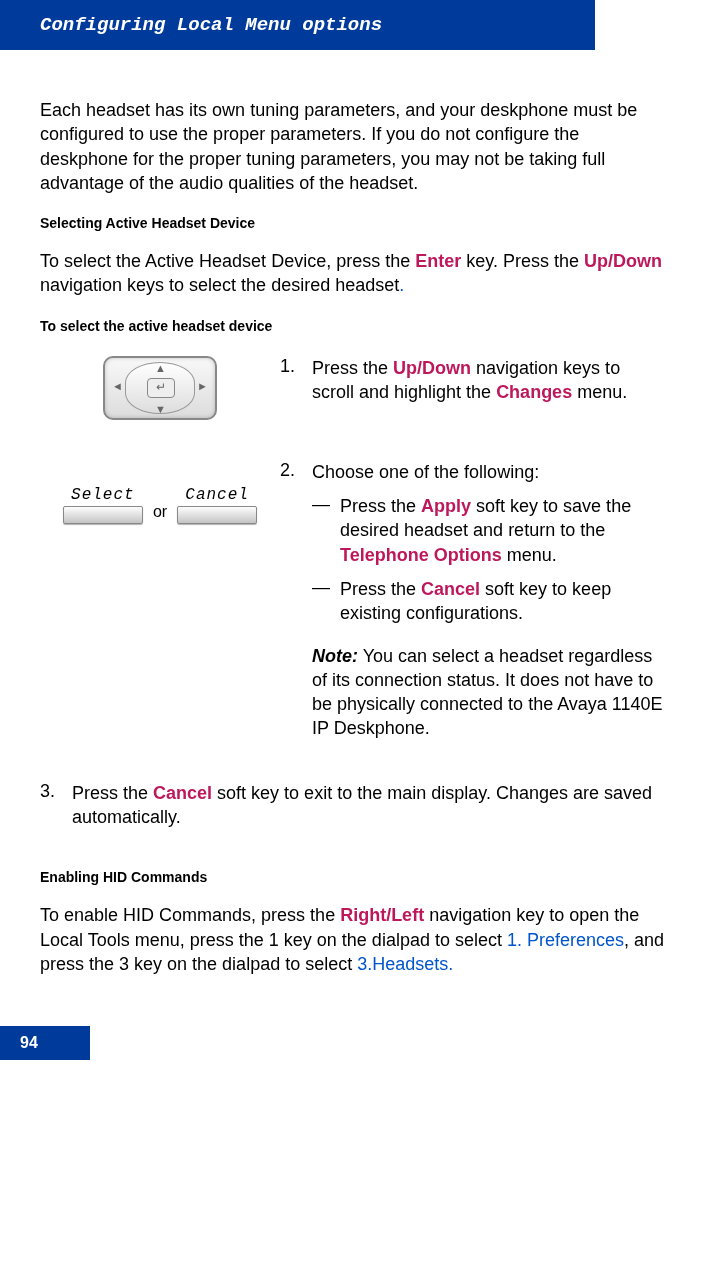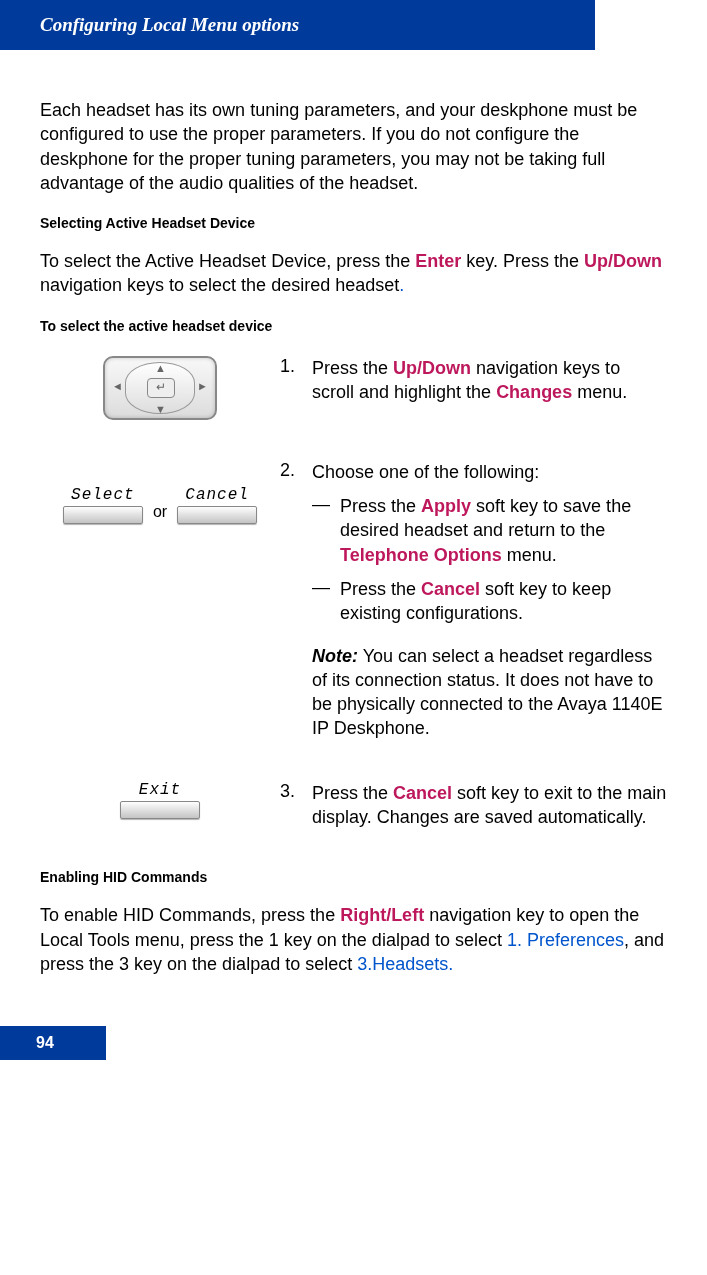--- a/index.html
+++ b/index.html
@@ -13,21 +13,21 @@
   }
   .header-bar {
     background: #003a9b;
     color: #fff;
     padding: 14px 40px;
     font-weight: bold;
     font-style: italic;
     font-size: 19px;
     width: 595px;
     box-sizing: border-box;
-    font-family: Liberation Serif, serif;
+    font-family: Liberation Mono, monospace;
   }
   .content {
     padding: 30px 40px 10px 40px;
   }
   .para {
     line-height: 1.35;
     margin-bottom: 20px;
   }
   .h2 {
     font-weight: bold;
@@ -152,21 +152,21 @@
     font-size: 16px;
     margin: 0 4px;
     padding-top: 14px;
   }
   .pagenum-wrap {
     background: #003a9b;
     color: #fff;
     font-weight: bold;
     font-size: 16px;
     width: 70px;
-    padding: 8px 0 8px 36px;
+    padding: 8px 0 8px 20px;
     margin-top: 20px;
   }
 </style>
 </head>
 <body>
 
 <div class="header-bar">
   <span>Configuring Local Menu options</span>
 </div>
 
@@ -232,26 +232,20 @@
           <span>Press the </span><span class="blue-bold">Cancel</span><span> soft key to keep existing configurations.</span>
         </div>
       </div>
       <div class="note" style="margin-left:32px;">
         <span class="note-label">Note:</span><span> You can select a headset regardless of its connection status. It does not have to be physically connected to the Avaya 1140E IP Deskphone.</span>
       </div>
     </div>
   </div>
 
   <div class="step-row" style="margin-top:40px;">
-    <div class="illus-col">
-      <div class="softkey">
-        <div class="sk-label">Exit</div>
-        <div class="sk-btn"></div>
-      </div>
-    </div>
     <div class="text-col">
       <div class="num-row">
         <div class="step-num">3.</div>
         <div class="step-body">
           <span>Press the </span><span class="blue-bold">Cancel</span><span> soft key to exit to the main display. Changes are saved automatically.</span>
         </div>
       </div>
     </div>
   </div>
 

